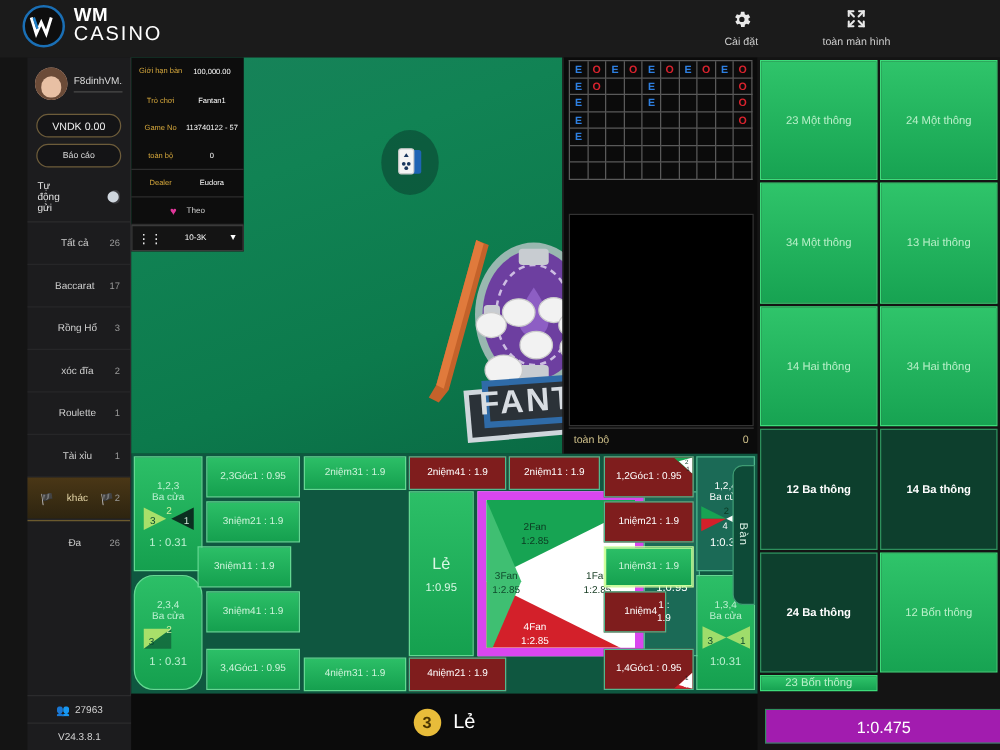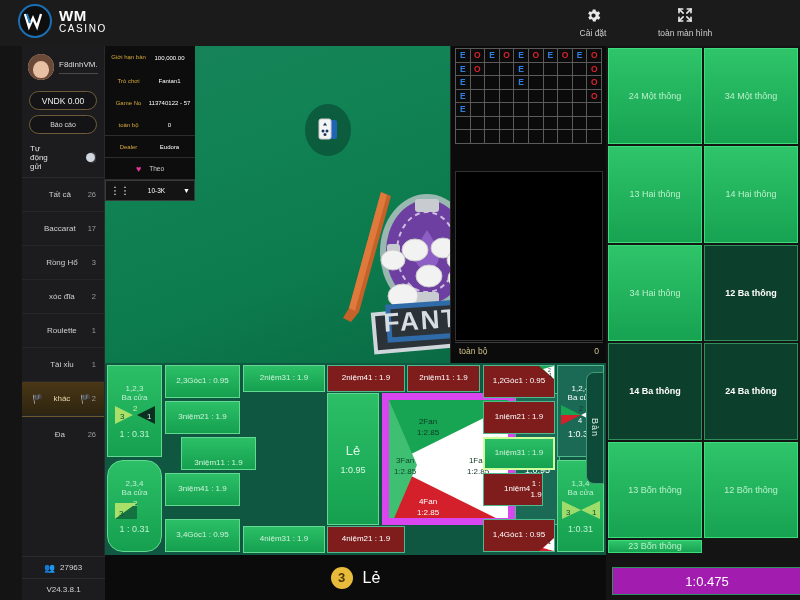--- a/index.html
+++ b/index.html
@@ -8,21 +8,21 @@
   #app { position:relative; width:800px; height:600px; background:#141414; }
 
   
   .topbar { position:absolute; left:0; top:0; width:800px; height:46px; background:#1b1b1b; }
   .brand { position:absolute; left:18px; top:4px; display:flex; align-items:center; gap:7px; }
   .brand-logo { width:34px; height:34px; border-radius:50%; background:#0e0e0e;
      border:2px solid #1a6fb5; display:flex; align-items:center; justify-content:center; }
   .brand-logo svg { display:block; }
   .brand-text { color:#fff; line-height:1.02; }
   .brand-text .l1 { font-size:15px; font-weight:700; letter-spacing:.5px; }
-  .brand-text .l2 { font-size:10px; letter-spacing:1.6px; }
+  .brand-text .l2 { font-size:16px; letter-spacing:1.6px; }
 
   .topicons { position:absolute; right:88px; top:4px; display:flex; gap:38px; }
   .topicon { width:54px; text-align:center; color:#cfcfcf; cursor:pointer; }
   .topicon .glyph { height:22px; display:flex; align-items:center; justify-content:center; }
   .topicon .cap { font-size:8.5px; margin-top:2px; white-space:nowrap; color:#cdcdcd; }
 
   
   .sidebar { position:absolute; left:22px; top:46px; width:83px; height:510px;
     background:#1c1c1e; border-right:1px solid #2a2a2c; }
   .profile { display:flex; align-items:center; gap:5px; padding:8px 6px 6px 6px; }
@@ -424,29 +424,29 @@
         <div class="cell"></div>
       </div>
     <div class="road-lower"></div>
     <div class="roadtotal">
       <span>toàn bộ</span>
       <span>0</span>
     </div>
   </div>
 
   <div class="rightpanel" id="rightpanel">
+      <div class="rcell light">23 Một thông</div>
       <div class="rcell light">24 Một thông</div>
       <div class="rcell light">34 Một thông</div>
       <div class="rcell light">13 Hai thông</div>
       <div class="rcell light">14 Hai thông</div>
       <div class="rcell light">34 Hai thông</div>
       <div class="rcell dark">12 Ba thông</div>
       <div class="rcell dark">14 Ba thông</div>
       <div class="rcell dark">24 Ba thông</div>
-      <div class="rcell light">13 Bốn thông</div>
       <div class="rcell light">12 Bốn thông</div>
       <div class="rcell light">23 Bốn thông</div>
     </div>
   <div class="ratiobar">1:0.475</div>
   <div class="darkfill" style="left:606px;top:555px;width:194px;height:12px;"></div>
   <div class="darkfill" style="left:606px;top:595px;width:194px;height:5px;"></div>
 
   <div class="bet">
 
     <div class="bacua lt" style="left:2px;top:2px;width:55px;height:92px;">
@@ -475,21 +475,21 @@
     </div>
 
     <div class="bcell" style="left:60px;top:2px;width:75px;height:33px;">
       <div class="nm">2,3Góc</div>
       <div class="od">1 : 0.95</div>
     </div>
     <div class="bcell" style="left:60px;top:38px;width:75px;height:33px;">
       <div class="nm">3niệm2</div>
       <div class="od">1 : 1.9</div>
     </div>
-    <div class="bcell" style="left:76px;top:74px;width:75px;height:33px;align-items:flex-end;">
+    <div class="bcell" style="left:53px;top:74px;width:75px;height:33px;">
       <div class="nm">3niệm1</div>
       <div class="od">1 : 1.9</div>
     </div>
     <div class="bcell" style="left:60px;top:110px;width:75px;height:33px;">
       <div class="nm">3niệm4</div>
       <div class="od">1 : 1.9</div>
     </div>
     <div class="bcell" style="left:60px;top:156px;width:75px;height:33px;">
       <div class="nm">3,4Góc</div>
       <div class="od">1 : 0.95</div>
@@ -567,21 +567,21 @@
       </svg>
     </div>
     <div class="bcell teal" style="left:378px;top:38px;width:72px;height:33px;">
       <div class="nm">1niệm2</div>
       <div class="od">1 : 1.9</div>
     </div>
     <div class="bcell sel" style="left:378px;top:74px;width:72px;height:33px;">
       <div class="nm">1niệm3</div>
       <div class="od">1 : 1.9</div>
     </div>
-    <div class="bcell teal" style="left:378px;top:110px;width:60px;height:33px;padding-left:20px;">
+    <div class="bcell teal" style="left:378px;top:110px;width:50px;height:33px;padding-left:20px;">
       <div class="nm">1niệm4</div>
       <div class="od">1 : 1.9</div>
     </div>
     <div class="bcell teal" style="left:378px;top:156px;width:72px;height:33px;">
       <div class="nm">1,4Góc</div>
       <div class="od">1 : 0.95</div>
       <svg class="cornerflag" style="right:0;bottom:0;" viewBox="0 0 15 13">
         <path d="M0 13 H15 V0 Z" fill="#d3202a"></path>
           <path d="M15 13 V0 L4 10 Z" fill="#fff"></path>
         <text x="9" y="6" font-size="5" fill="#1a1a1a" font-family="Liberation Sans, sans-serif">1</text>

